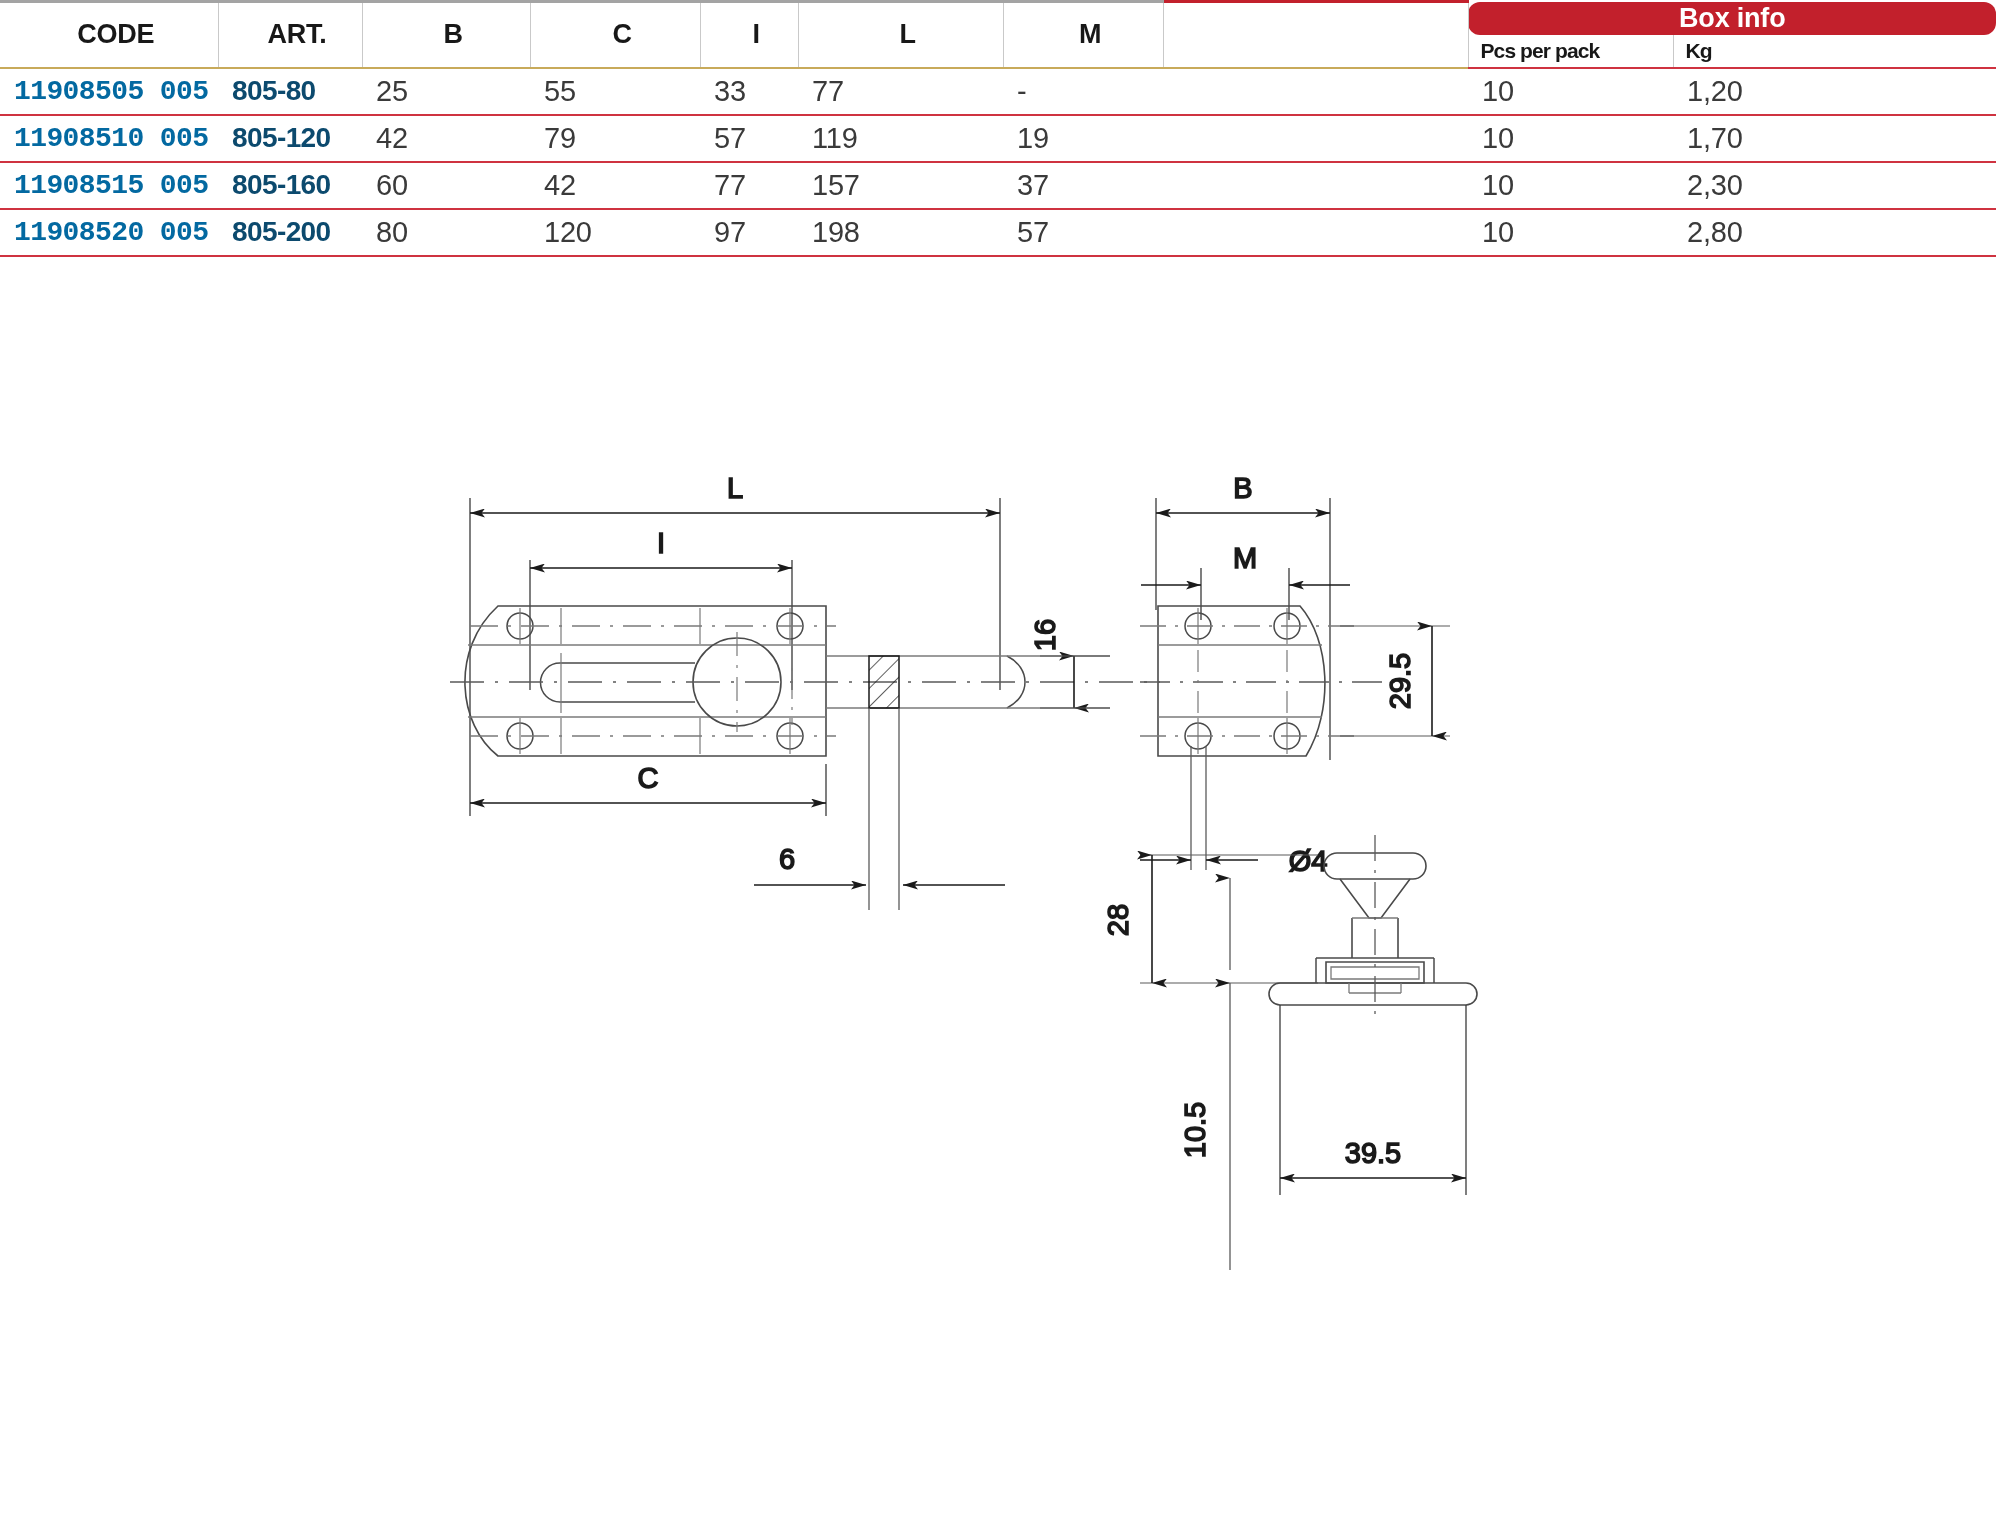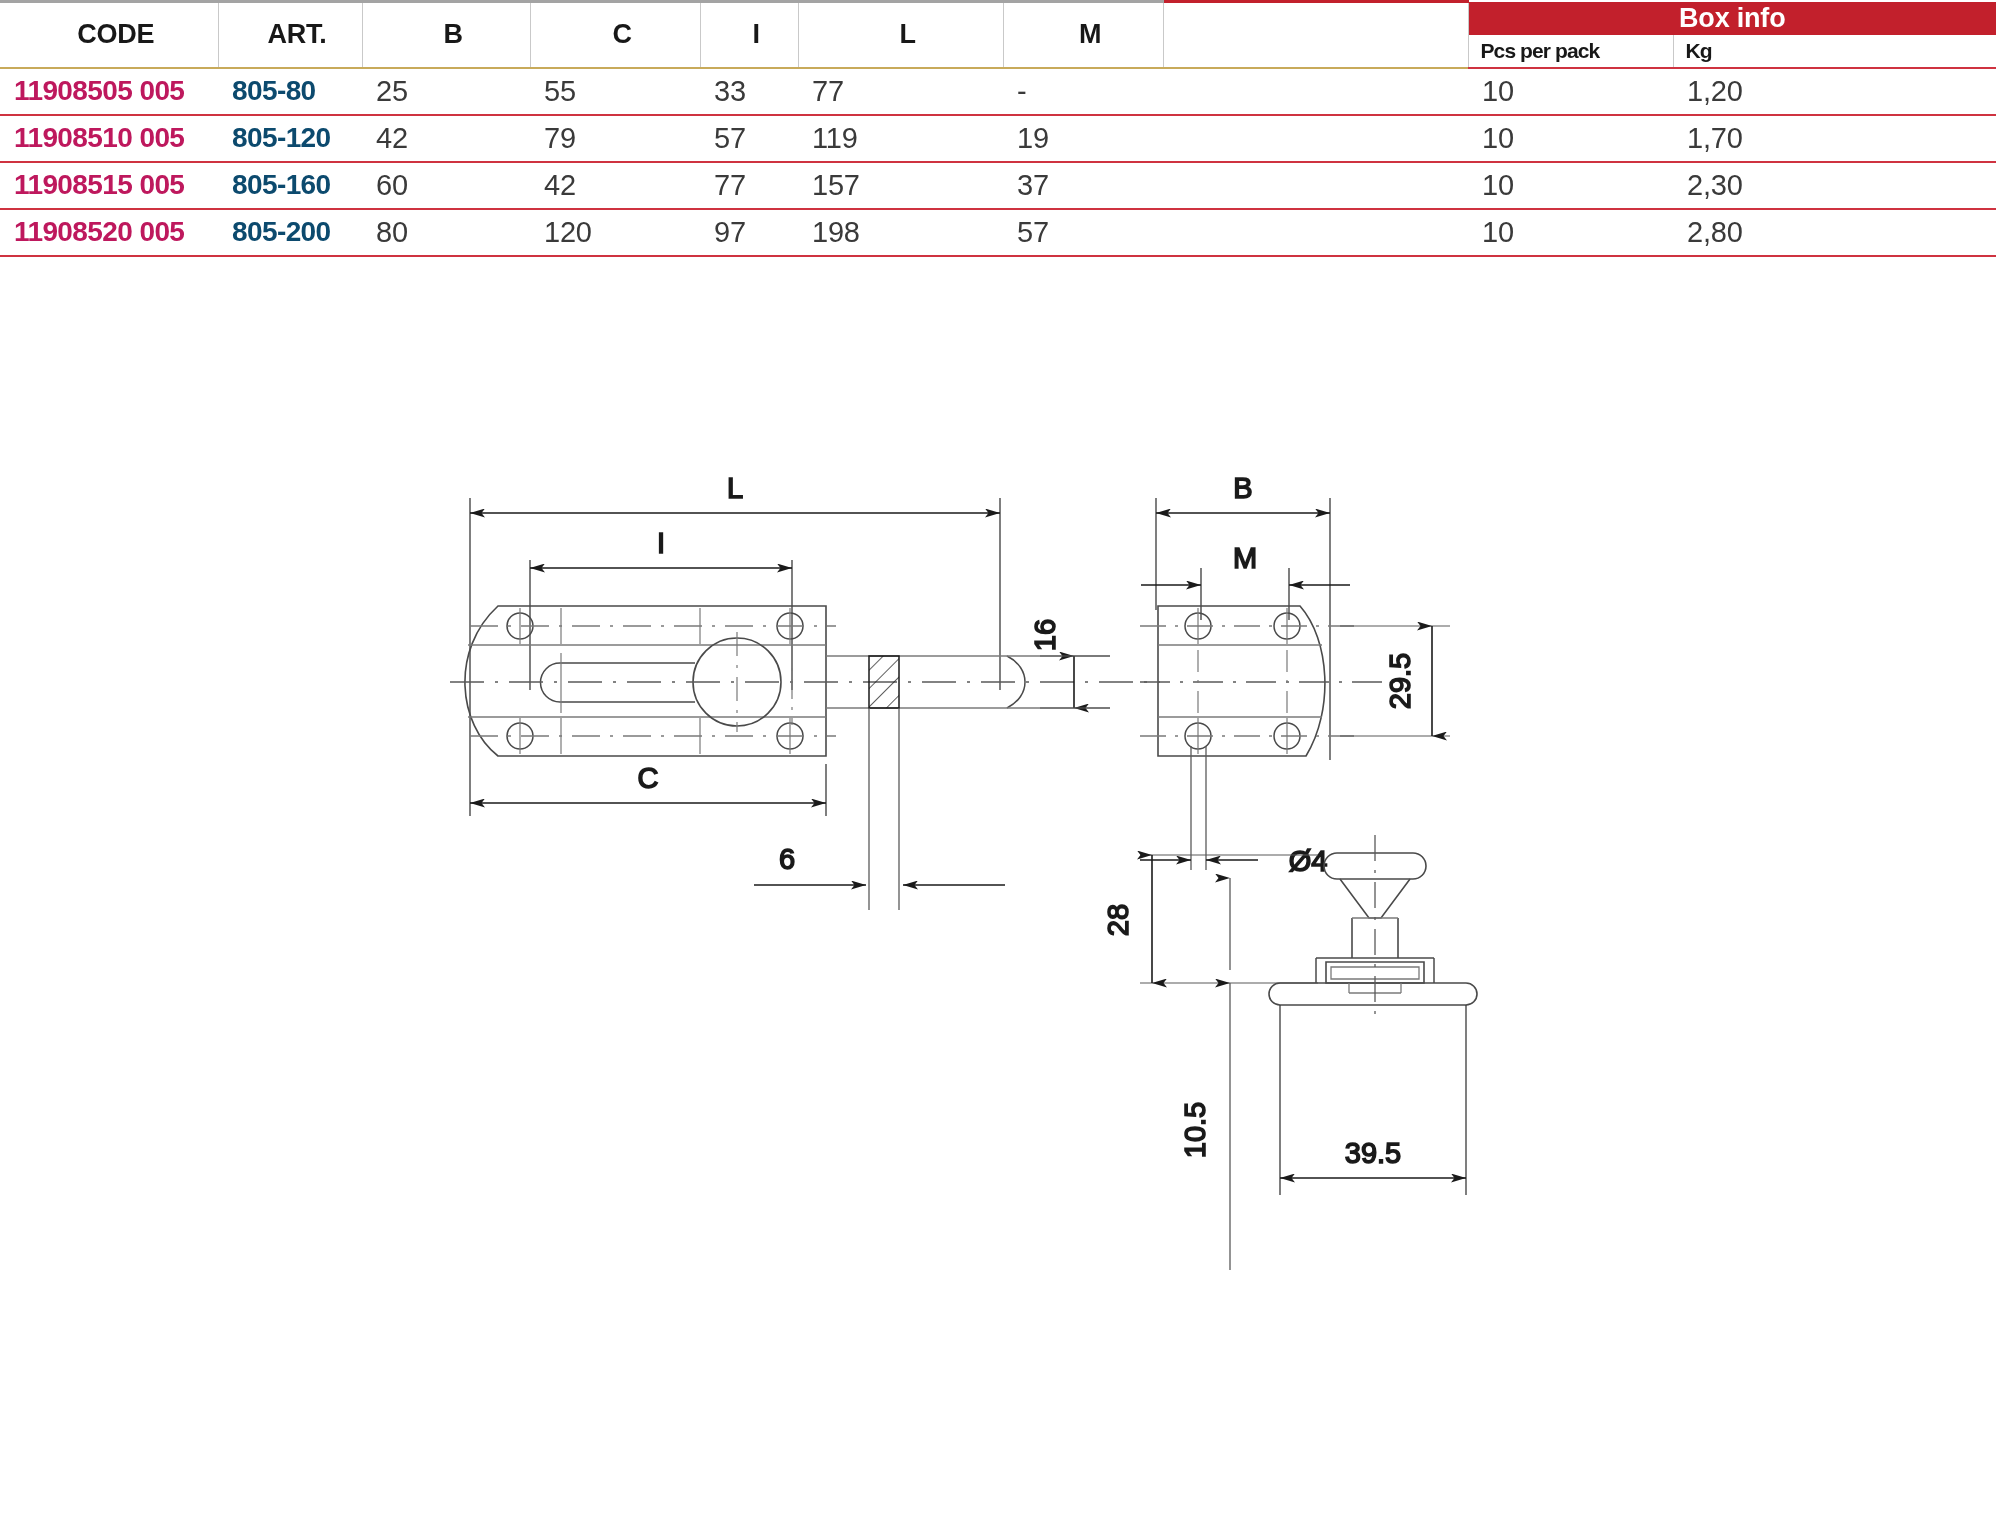--- a/index.html
+++ b/index.html
@@ -53,20 +53,21 @@
   
   .boxinfo-banner {
     background: #c2202c;
     color: #ffffff;
     font-size: 27px;
     font-weight: bold;
     font-family: "Liberation Sans Narrow", "Liberation Sans", sans-serif;
     text-align: center;
     height: 33px;
     letter-spacing: -0.2px;
+    border-radius: 12px;
   }
   .subhdr {
     font-size: 21px;
     font-weight: bold;
     font-family: "Liberation Sans Narrow", "Liberation Sans", sans-serif;
     letter-spacing: -0.9px;
     text-align: left;
     padding-left: 12px !important;
     height: 32px;
     border-right: 1px solid #c9c9c9;
@@ -81,24 +82,24 @@
     line-height: 0;
     font-size: 0;
   }
   .rule-gold { background: #c8aa5a; }
   .rule-red  { background: #cf3340; }
 
   
   .cell-code {
     font-size: 28px;
     font-weight: bold;
-    font-family: Liberation Sans, sans-serif;
+    font-family: Liberation Mono, monospace;
     letter-spacing: -0.6px;
     padding-left: 14px !important;
-    color: #be185d;
+    color: #0369a1;
   }
   .cell-art {
     font-size: 28px;
     font-weight: bold;
     font-family: "Liberation Sans Narrow", "Liberation Sans", sans-serif;
     letter-spacing: -0.6px;
     padding-left: 14px !important;
     color: #0c4a6e;
   }
   .cell-dim {

